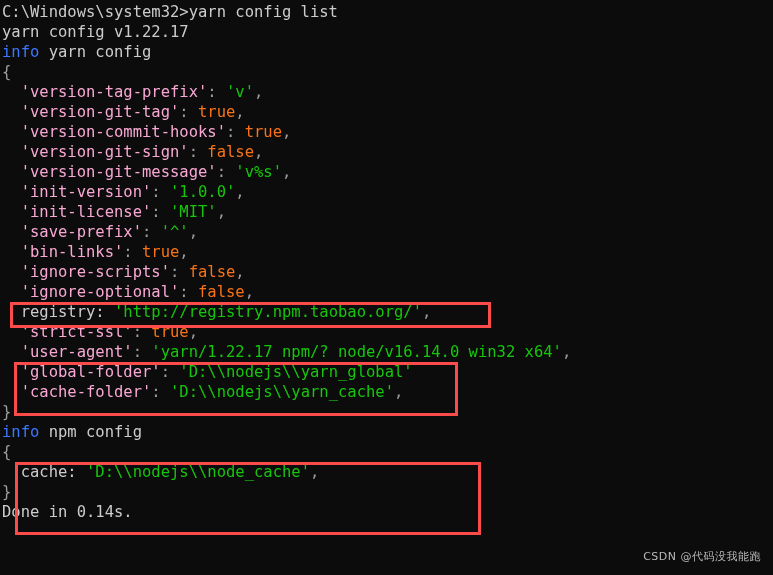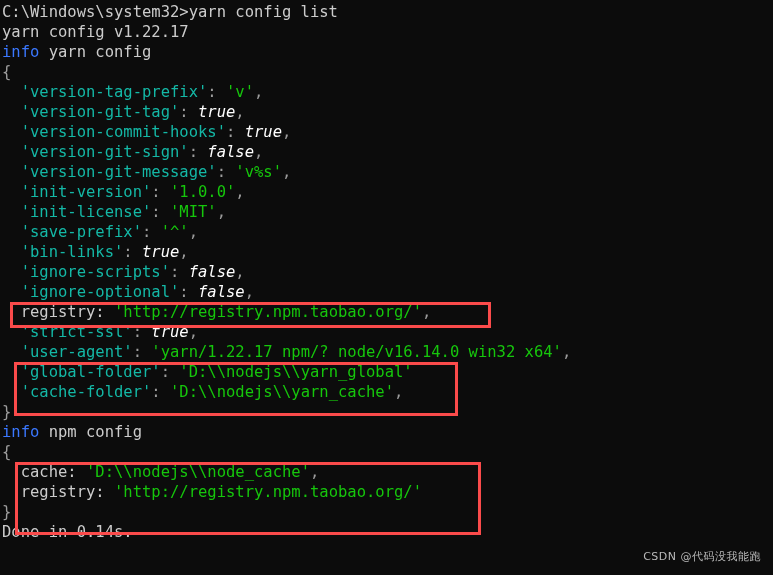--- a/index.html
+++ b/index.html
@@ -28,22 +28,22 @@
     z-index: 1;
   }
   .line {
     height: 20px;
     white-space: pre;
     padding-left: 2px;
     color: #cccccc;
   }
   .c-white  { color: #cccccc; }
   .c-green  { color: #16c60c; }
-  .c-green2 { color: #14b8a6; }
-  .c-yellow { color: #ffffff; font-style: italic; }
+  .c-green2 { color: #f9a8d4; }
+  .c-yellow { color: #f97316; }
   .c-blue   { color: #3b78ff; }
   .c-punct  { color: #9d9d9d; }
 
   .redbox {
     position: absolute;
     border: 3px solid #fb4b4b;
     box-sizing: border-box;
     z-index: 3;
     pointer-events: none;
     background: transparent;
@@ -83,21 +83,20 @@
       <div class="line"><span class="c-punct">  </span><span class="c-green2">'ignore-optional'</span><span class="c-punct">: </span><span class="c-yellow">false</span><span class="c-punct">,</span></div>
       <div class="line"><span class="c-punct">  </span><span class="c-white">registry:</span><span class="c-punct"> </span><span class="c-green">'http://registry.npm.taobao.org/'</span><span class="c-punct">,</span></div>
       <div class="line"><span class="c-punct">  </span><span class="c-green2">'strict-ssl'</span><span class="c-punct">: </span><span class="c-yellow">true</span><span class="c-punct">,</span></div>
       <div class="line"><span class="c-punct">  </span><span class="c-green2">'user-agent'</span><span class="c-punct">: </span><span class="c-green">'yarn/1.22.17 npm/? node/v16.14.0 win32 x64'</span><span class="c-punct">,</span></div>
       <div class="line"><span class="c-punct">  </span><span class="c-green2">'global-folder'</span><span class="c-punct">: </span><span class="c-green">'D:\\nodejs\\yarn_global'</span></div>
       <div class="line"><span class="c-punct">  </span><span class="c-green2">'cache-folder'</span><span class="c-punct">: </span><span class="c-green">'D:\\nodejs\\yarn_cache'</span><span class="c-punct">,</span></div>
       <div class="line"><span class="c-punct">}</span></div>
       <div class="line"><span class="c-blue">info</span><span class="c-white"> npm config</span></div>
       <div class="line"><span class="c-punct">{</span></div>
       <div class="line"><span class="c-punct">  </span><span class="c-white">cache:</span><span class="c-punct"> </span><span class="c-green">'D:\\nodejs\\node_cache'</span><span class="c-punct">,</span></div>
-      <div class="line"><span class="c-punct">  </span><span class="c-white">registry:</span><span class="c-punct"> </span><span class="c-green">'http://registry.npm.taobao.org/'</span></div>
       <div class="line"><span class="c-punct">}</span></div>
       <div class="line"><span class="c-white">Done in 0.14s.</span></div>
     </div>
 
   <div id="boxes">
       <div class="redbox" style="left: 10px; top: 302px; width: 481px; height: 26px; border-color: rgb(251, 75, 75);"></div>
       <div class="redbox" style="left: 14px; top: 362px; width: 444px; height: 54px; border-color: rgb(251, 75, 75);"></div>
       <div class="redbox" style="left: 15px; top: 462px; width: 466px; height: 73px; border-color: rgb(251, 75, 75);"></div>
     </div>
 

